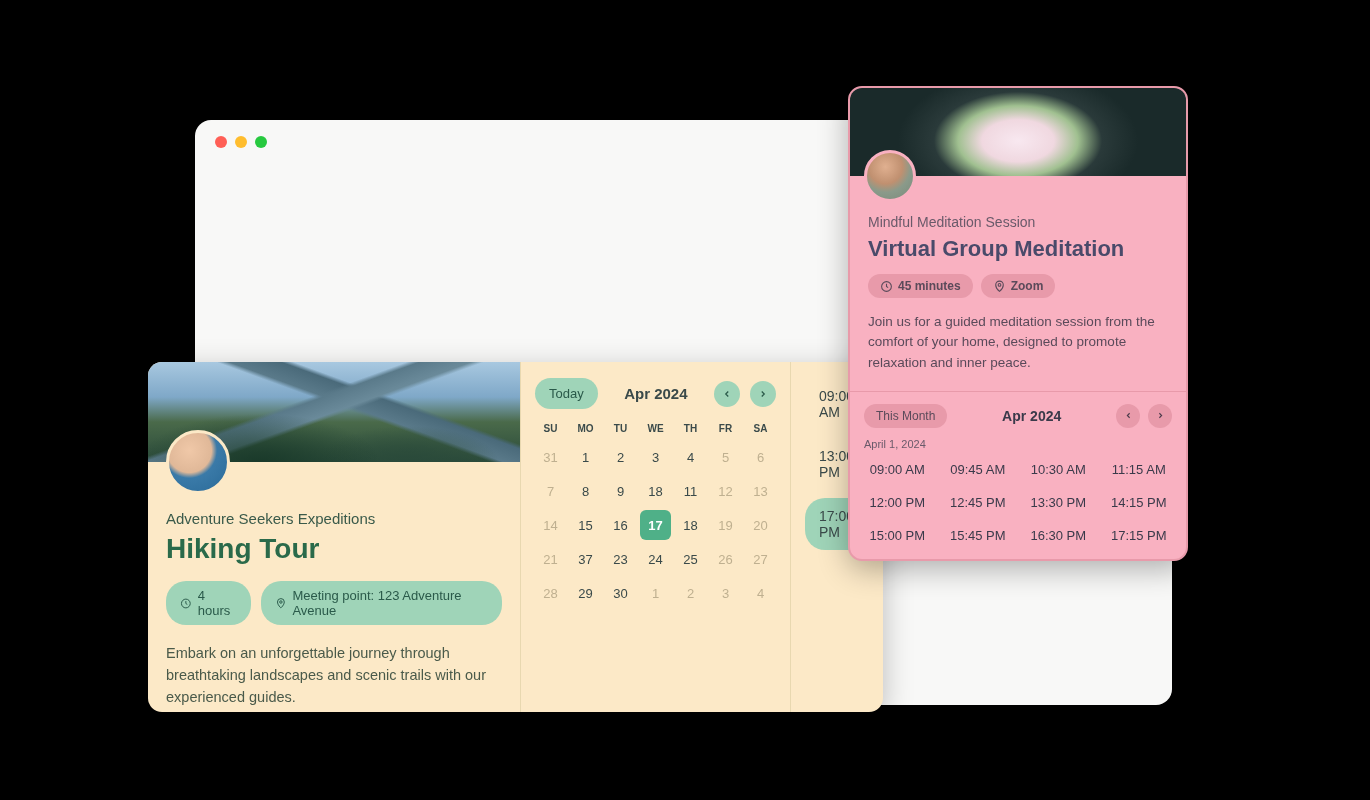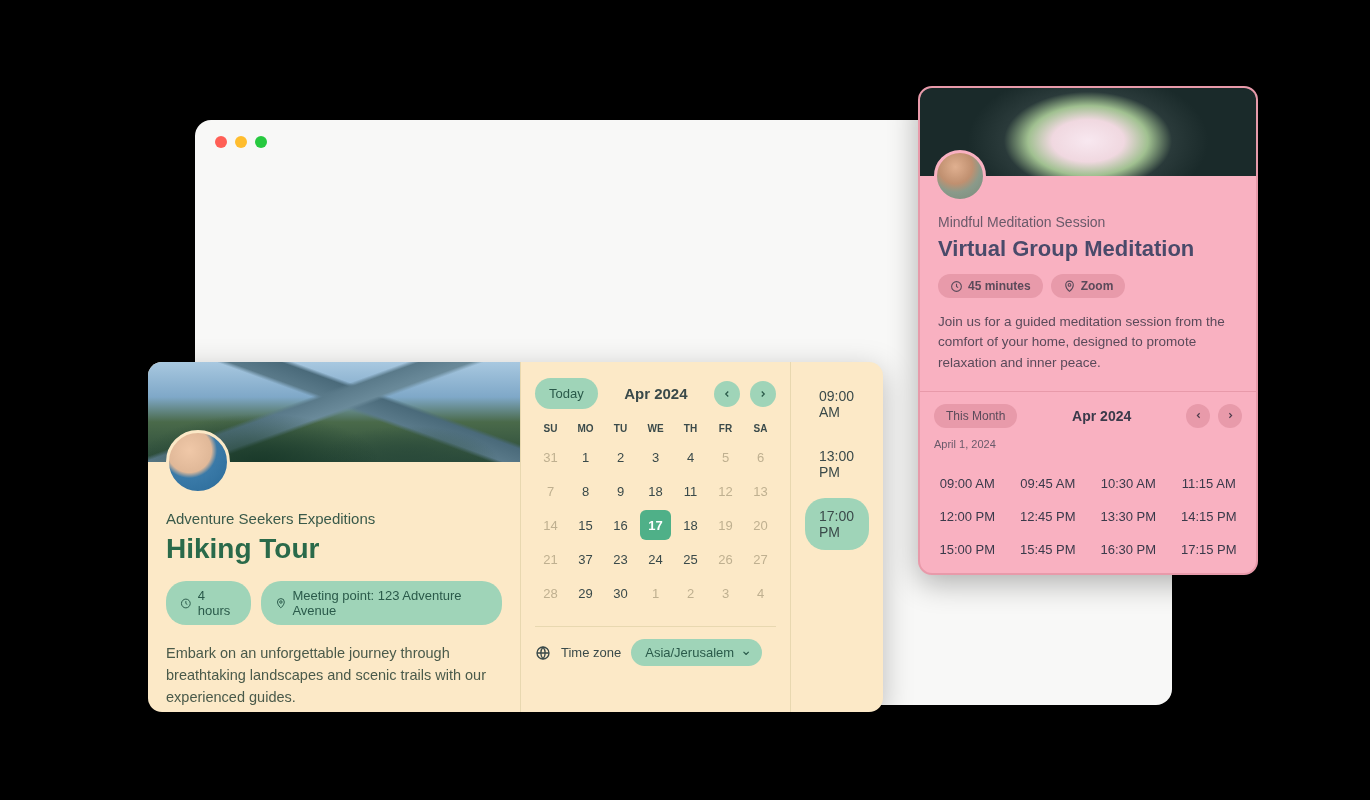--- a/index.html
+++ b/index.html
@@ -112,21 +112,21 @@
   color: #3a4a4a;
   margin-bottom: 8px;
   text-align: left;
   cursor: pointer;
 }
 .time-slot.selected { background: #9fd4b8; }
 
 
 .med-card {
   position: absolute;
-  left: 918px;
+  left: 848px;
   top: 86px;
   width: 340px;
   background: #f9b1c1;
   border-radius: 14px;
   box-shadow: 0 8px 30px rgba(0,0,0,0.3);
   border: 2px solid #e89aaa;
   overflow: hidden;
 }
 .med-hero {
   height: 88px;
@@ -157,21 +157,21 @@
   align-items: center;
   gap: 5px;
   font-weight: bold;
 }
 .med-desc { font-size: 13.5px; color: #5a4a5a; margin-top: 14px; line-height: 1.5; }
 .med-cal-section { border-top: 1px solid #e89aaa; padding: 12px 14px; }
 .med-cal-header { display: flex; align-items: center; gap: 8px; margin-bottom: 10px; }
 .this-month-btn { background: #e89aaa; color: #5a4a5a; padding: 5px 12px; border-radius: 14px; font-size: 12px; }
 .med-month { font-size: 14px; font-weight: 600; color: #3a3a4a; flex: 1; text-align: center; }
 .med-nav { width: 24px; height: 24px; border-radius: 50%; background: #e89aaa; display: flex; align-items: center; justify-content: center; font-size: 11px; color: #4a3a4a; cursor: pointer; }
-.med-date-label { font-size: 11px; color: #6a5a6a; margin-bottom: 22px; }
+.med-date-label { font-size: 11px; color: #6a5a6a; margin-bottom: 8px; }
 .med-times { display: grid; grid-template-columns: repeat(4, 1fr); gap: 10px 14px; }
 .med-time { font-size: 13px; color: #3a3a4a; text-align: center; cursor: pointer; padding: 4px 0; }
 
 .icon-svg { width: 13px; height: 13px; }
 </style>
 </head>
 <body>
 
 <div class="browser-window">
   <div class="traffic-lights">
@@ -260,28 +260,20 @@
         <div class="cal-day muted">26</div>
         <div class="cal-day muted">27</div>
         <div class="cal-day muted">28</div>
         <div class="cal-day">29</div>
         <div class="cal-day">30</div>
         <div class="cal-day muted">1</div>
         <div class="cal-day muted">2</div>
         <div class="cal-day muted">3</div>
         <div class="cal-day muted">4</div>
       </div>
-    <div class="tz-row">
-      <svg width="16" height="16" viewBox="0 0 24 24" fill="none" stroke="#3a4a4a" stroke-width="2">
-          <circle cx="12" cy="12" r="9"></circle>
-          <path d="M3 12h18M12 3a14 14 0 010 18M12 3a14 14 0 000 18"></path>
-        </svg>
-      <span class="tz-label">Time zone</span>
-      <span class="tz-select">Asia/Jerusalem</span>
-    </div>
   </div>
 
   <div class="hiking-right" id="hiking-slots">
       <div class="time-slot">09:00 AM</div>
       <div class="time-slot">13:00 PM</div>
       <div class="time-slot selected">17:00 PM</div>
     </div>
 </div>
 
 <div class="med-card">

